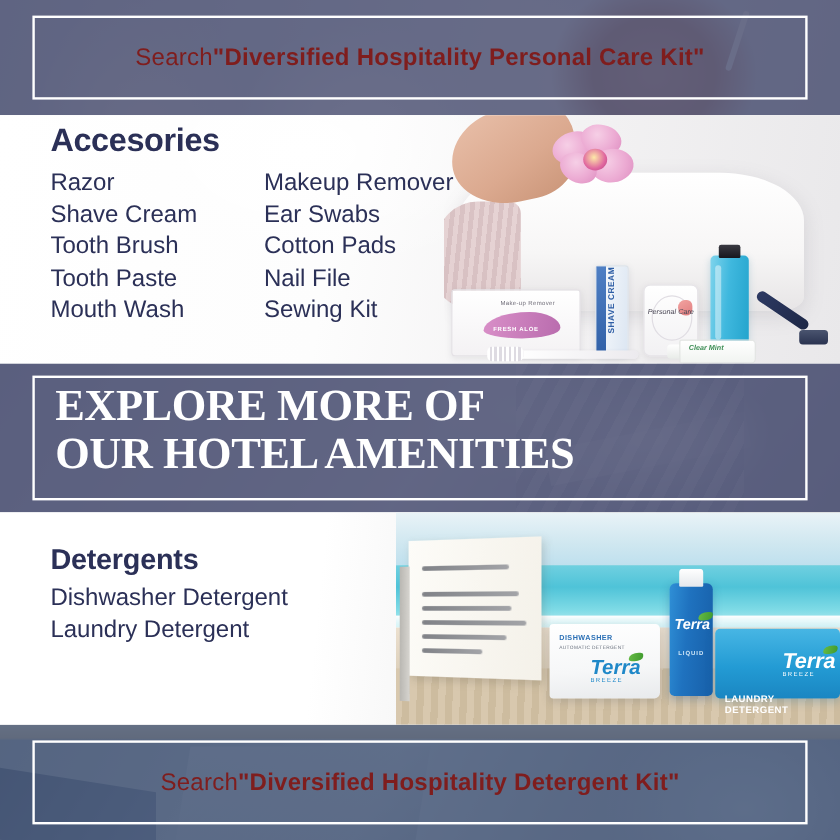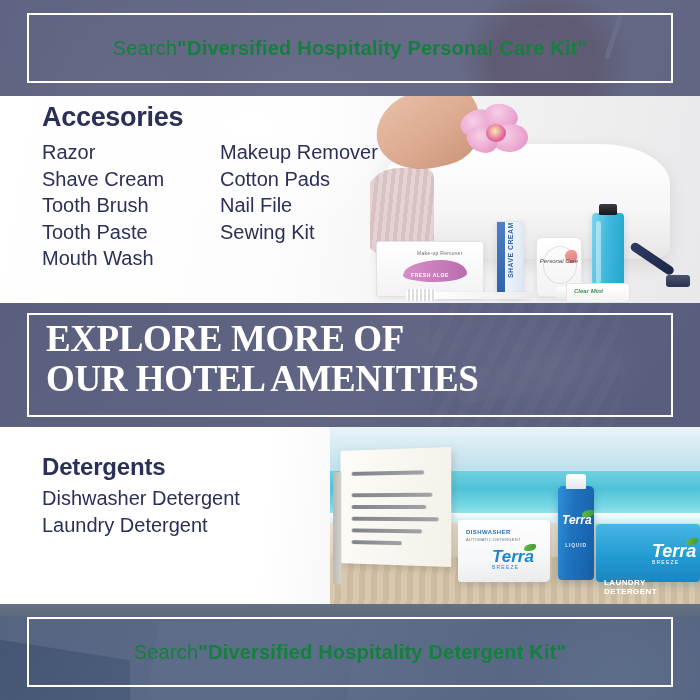--- a/index.html
+++ b/index.html
@@ -101,21 +101,21 @@
     background: linear-gradient(120deg, #3f4d68, #5d6c88);
     transform: skewY(9deg);
   }
 
   .search-text {
     position: absolute;
     inset: 0;
     display: flex;
     align-items: center;
     justify-content: center;
-    color: #15803d;
+    color: #7f1d1d;
     font-size: 20px;
     letter-spacing: 0.2px;
     white-space: nowrap;
   }
   .search-text .lead { font-weight: 400; }
   .search-text .kit  { font-weight: 700; }
 
   
   #headline-band { top: 303px; height: 124px; font-family: Liberation Serif, serif; }
   #headline-band .band-tint { background: rgba(79,84,118,0.86); }
@@ -598,20 +598,21 @@
       <div class="acc-cols">
         <ul class="acc-col">
           <li>Razor</li>
           <li>Shave Cream</li>
           <li>Tooth Brush</li>
           <li>Tooth Paste</li>
           <li>Mouth Wash</li>
         </ul>
         <ul class="acc-col">
           <li>Makeup Remover</li>
+          <li>Ear Swabs</li>
           <li>Cotton Pads</li>
           <li>Nail File</li>
           <li>Sewing Kit</li>
         </ul>
       </div>
     </div>
   </div>
 
   <div class="band" id="headline-band">
     <div class="band-photo">

